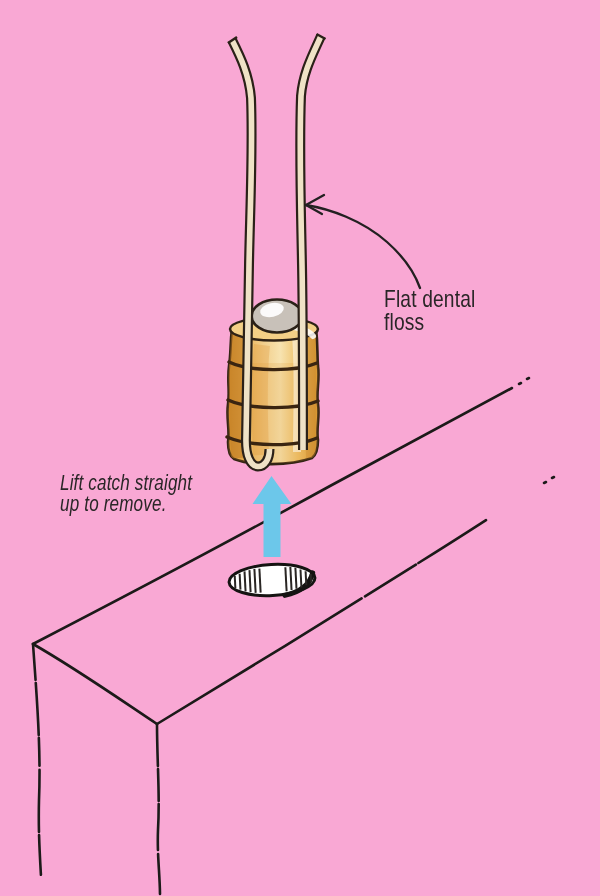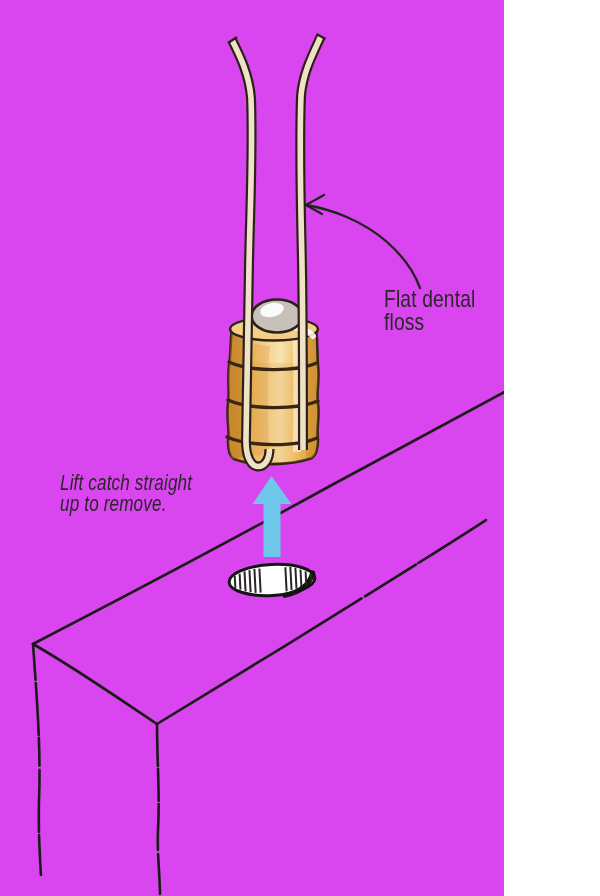--- a/index.html
+++ b/index.html
@@ -1,19 +1,19 @@
 <!DOCTYPE html>
 <html><head>
 <meta charset="utf-8">
 <style>
   html,body{margin:0;padding:0;background:#ffffff;}
   #canvas{
     position:relative;
-    width:504px;height:896px;
-    background:#d946ef;
+    width:600px;height:896px;
+    background:#f9a8d4;
     overflow:hidden;
     font-family:"Liberation Sans", sans-serif;
   }
   #art{position:absolute;left:0;top:0;}
   .label{
     position:absolute;
     color:#2a2627;
     transform-origin:left top;
     white-space:nowrap;
   }

